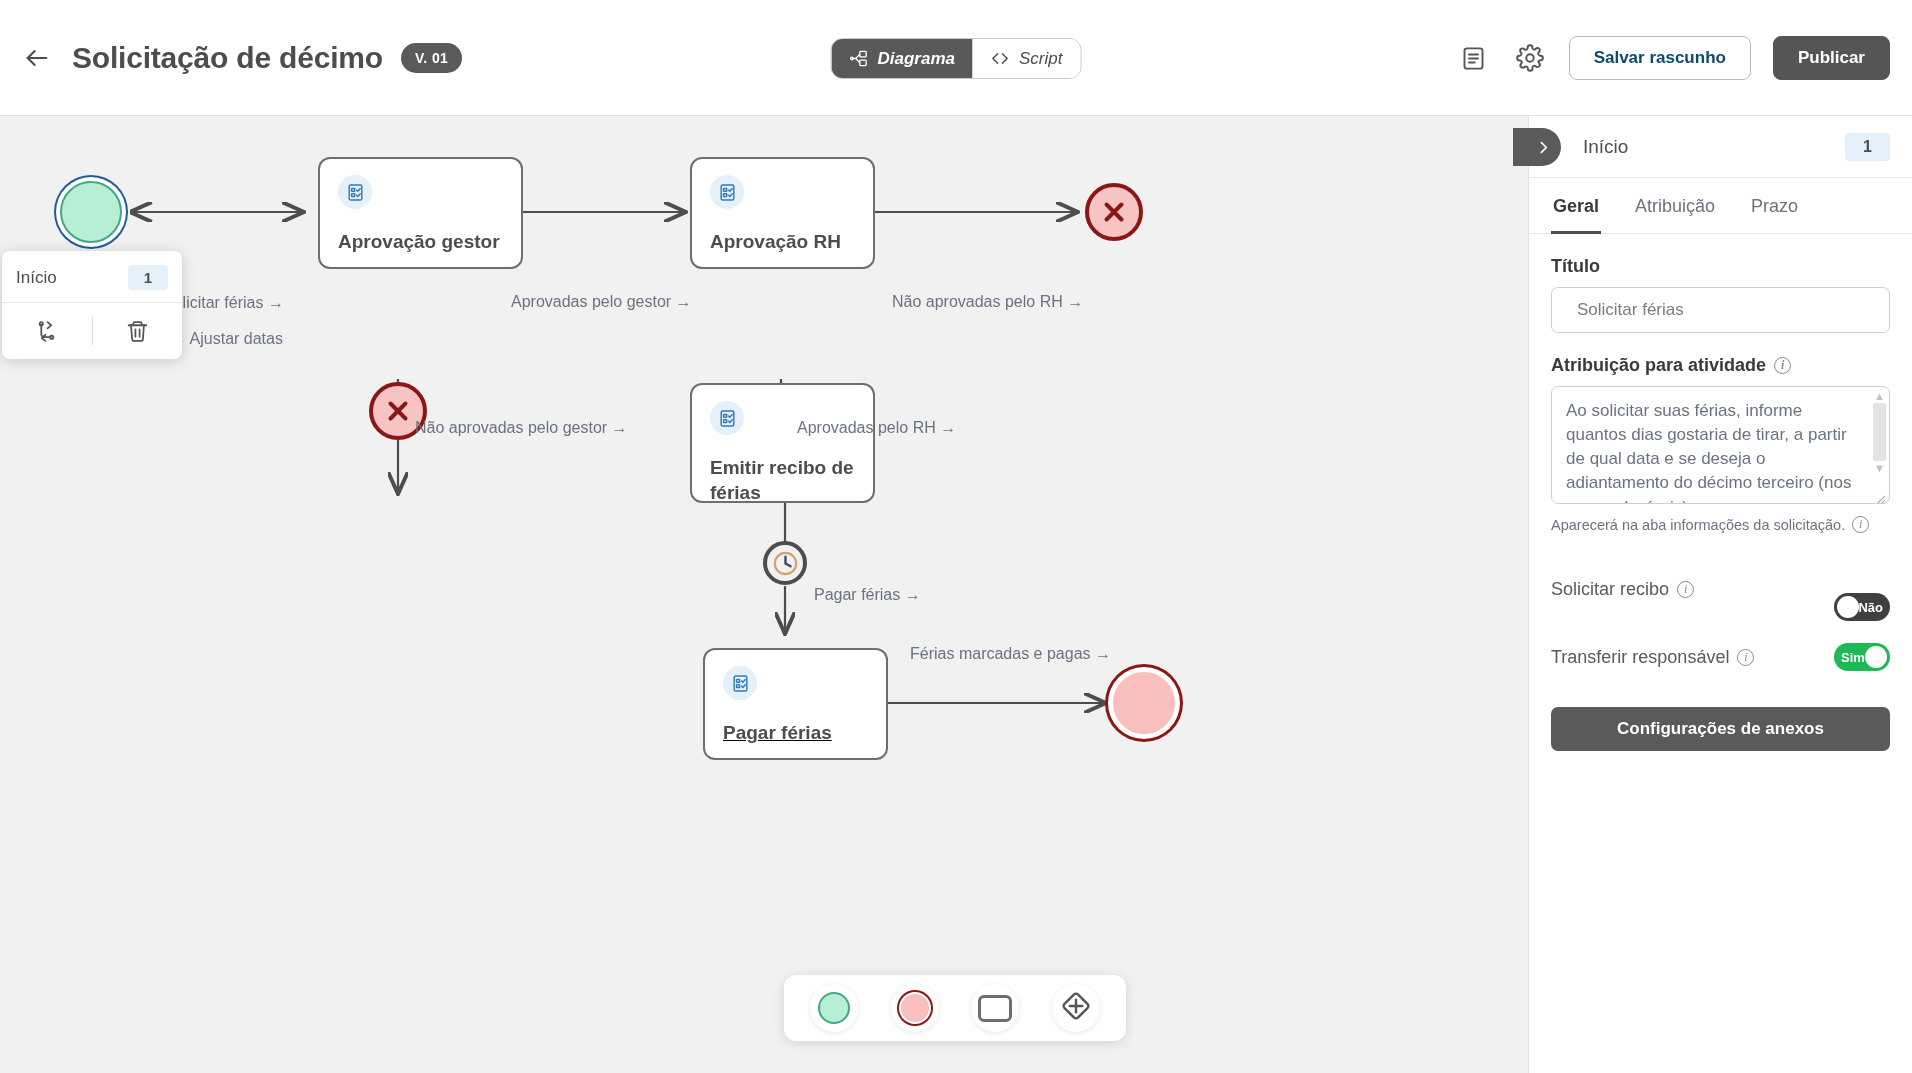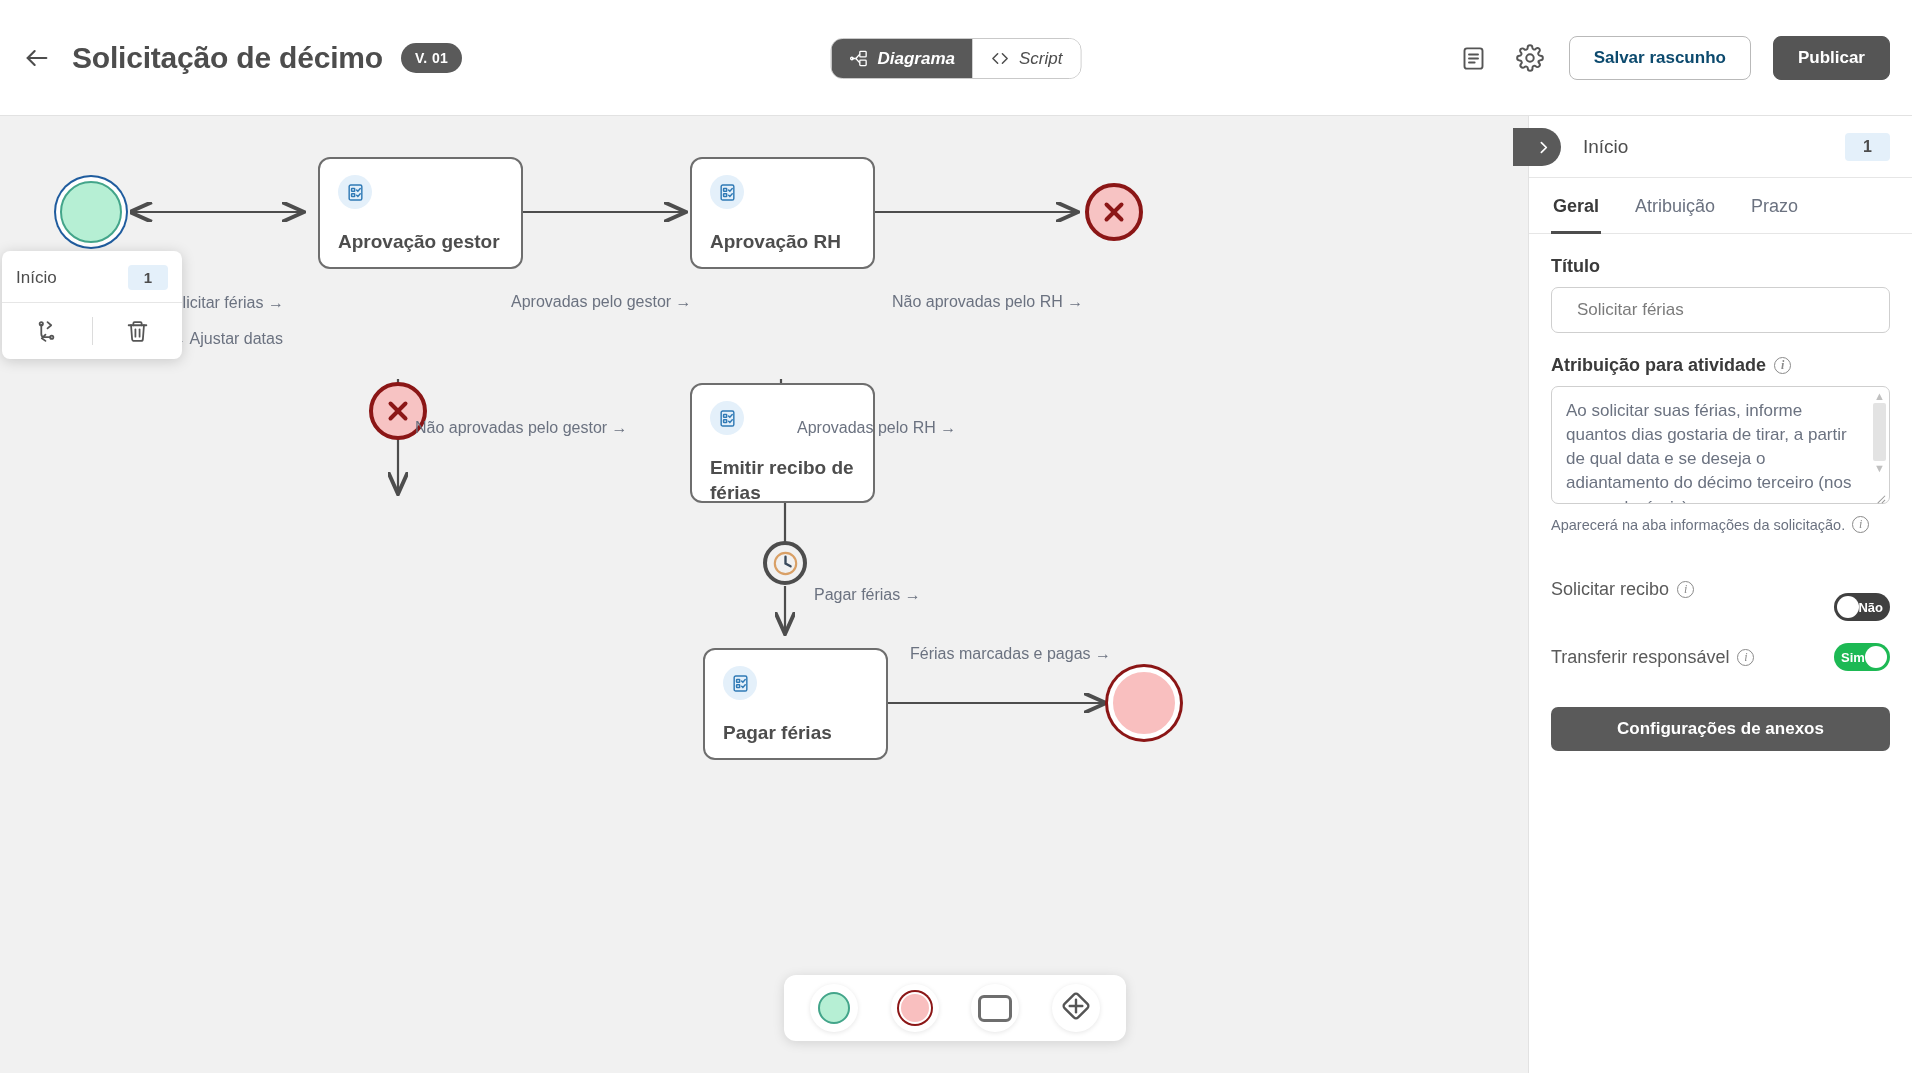--- a/index.html
+++ b/index.html
@@ -370,21 +370,21 @@
           <rect x="4" y="2.5" width="16" height="19" rx="2"></rect>
           <rect x="7" y="7" width="4" height="3.5" rx="0.6"></rect>
           <rect x="7" y="13.5" width="4" height="3.5" rx="0.6"></rect>
           <polyline points="13.5,9 15,10.5 18,7"></polyline>
           <polyline points="13.5,15.5 15,17 18,13.5"></polyline>
         </svg>
     </div>
     <div class="task-label">Emitir recibo de férias</div>
   </div>
 
-  <div class="node task" style="left:703px; top:532px; width:185px; height:112px;">
+  <div class="node task" style="left:703px; top:532px; width:185px; height:112px;text-decoration:underline;">
     <div class="task-ico">
       <svg width="19" height="19" viewBox="0 0 24 24" fill="none" stroke="#2f79b5" stroke-width="1.8" stroke-linecap="round">
           <rect x="4" y="2.5" width="16" height="19" rx="2"></rect>
           <rect x="7" y="7" width="4" height="3.5" rx="0.6"></rect>
           <rect x="7" y="13.5" width="4" height="3.5" rx="0.6"></rect>
           <polyline points="13.5,9 15,10.5 18,7"></polyline>
           <polyline points="13.5,15.5 15,17 18,13.5"></polyline>
         </svg>
     </div>
     <div class="task-label">Pagar férias</div>

